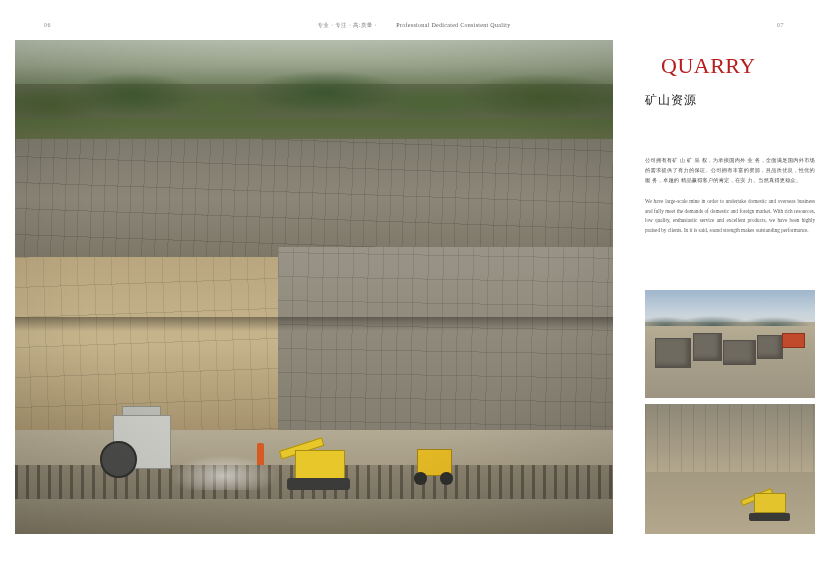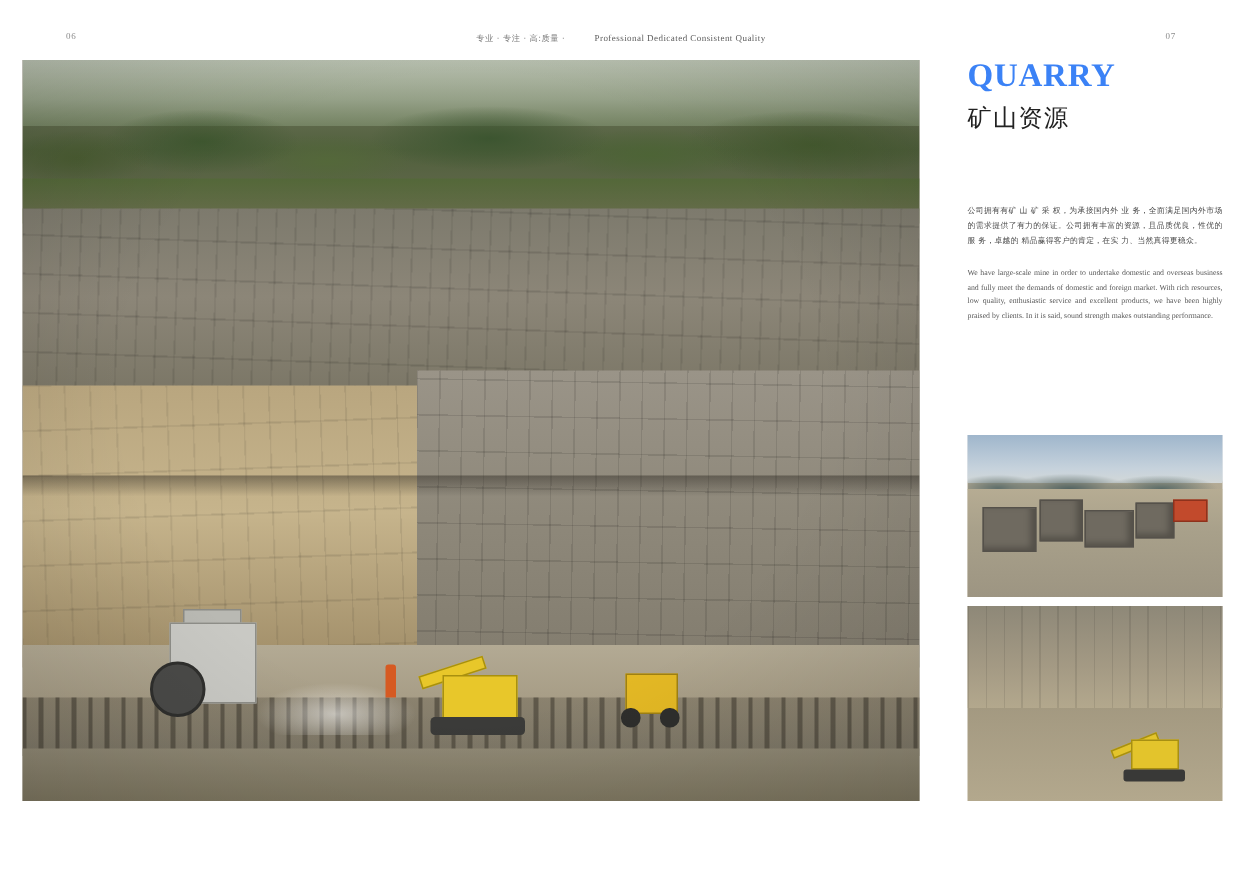--- a/index.html
+++ b/index.html
@@ -239,28 +239,28 @@
     position: absolute;
     left: 645px;
     top: 40px;
     width: 170px;
   }
   .title-en {
     font-family: "Liberation Serif", serif;
     font-size: 22px;
     line-height: 20px;
     letter-spacing: .5px;
-    color: #3b82f6;
-    font-weight: 700;
-    margin: 0;
+    color: #b91c1c;
+    font-weight: 400;
+    margin: 16px;
   }
   .title-en .l2 { display: block; }
   .title-cn {
     font-family: "DejaVu Sans", sans-serif;
-    font-size: 16px;
+    font-size: 12px;
     color: #222222;
     margin-top: 9px;
     letter-spacing: 1px;
   }
   .body-cn {
     font-family: "DejaVu Sans", sans-serif;
     font-size: 5.2px;
     line-height: 10px;
     color: #4a4a4a;
     margin-top: 46px;

